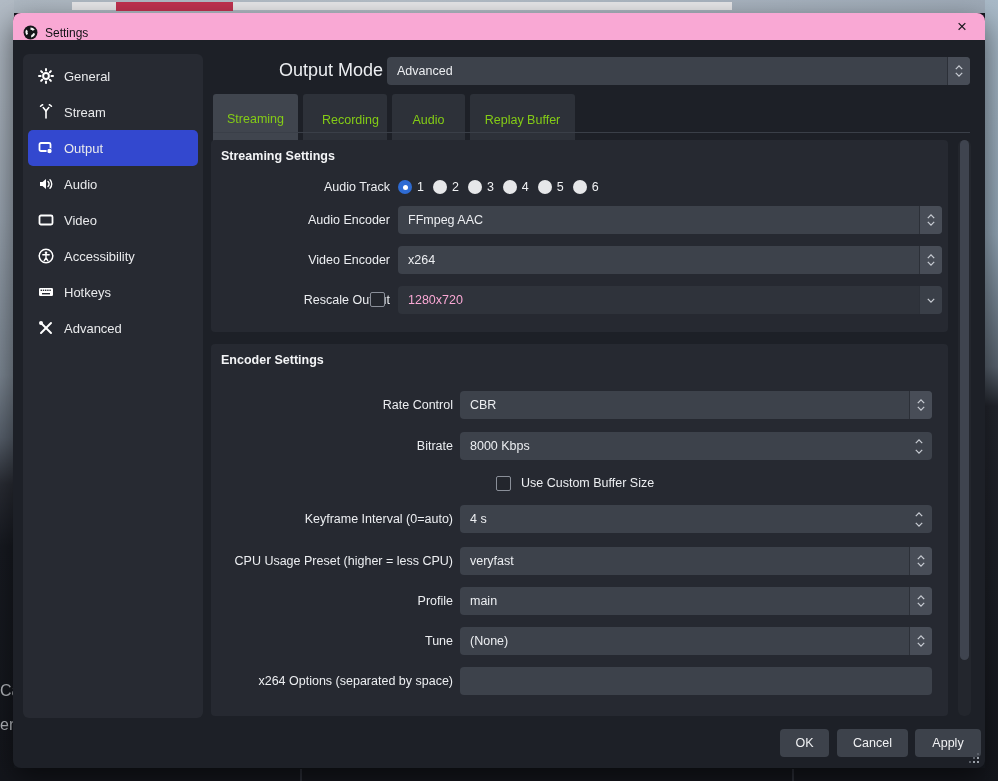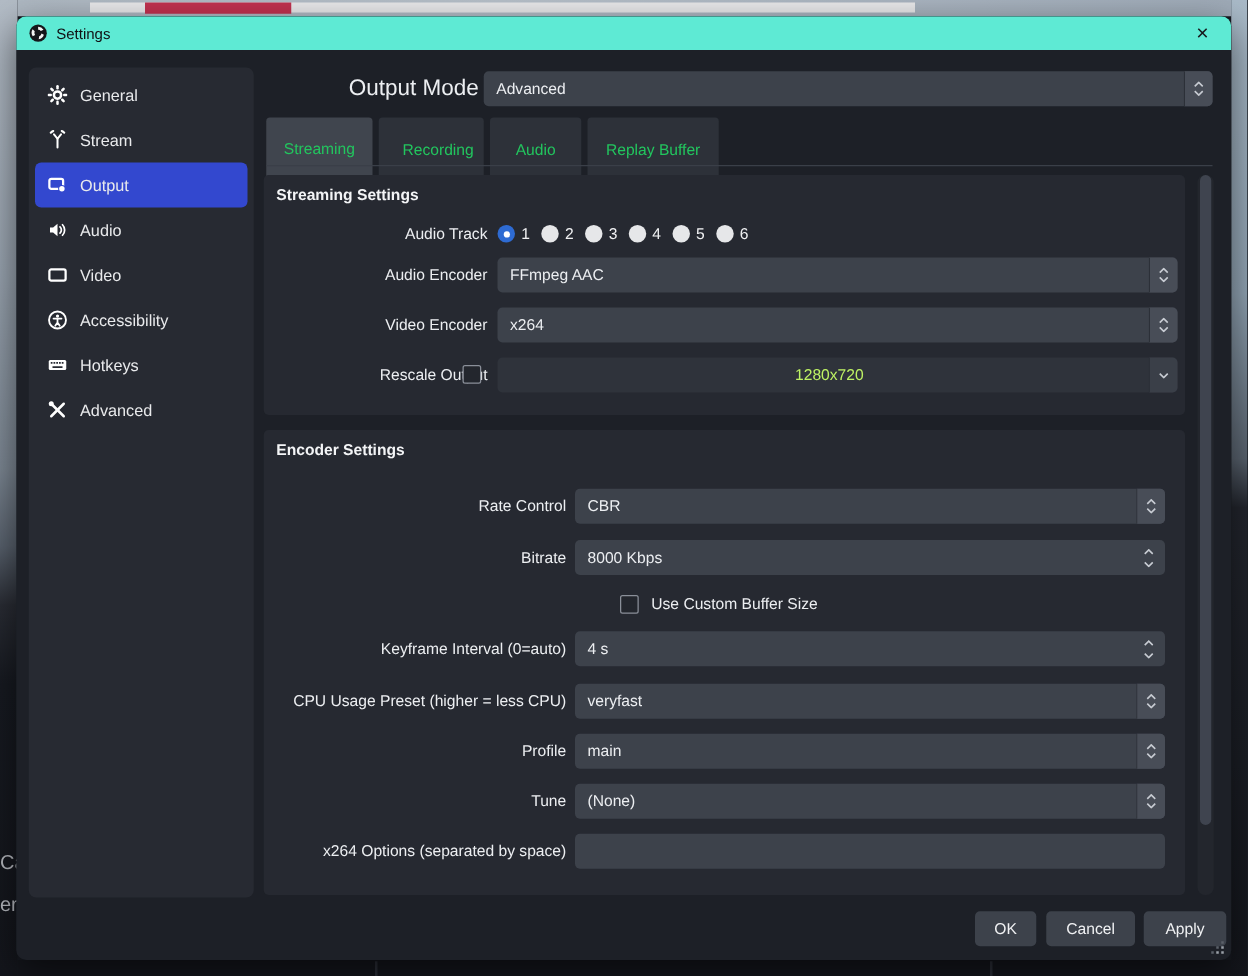--- a/index.html
+++ b/index.html
@@ -22,43 +22,43 @@
   .bg-vline2 { position:absolute; left:792px; bottom:0; width:2px; height:12px; background:#2b2e37; }
   .bg-frag { position:absolute; left:0; color:#b9bcc2; font-size:16px; }
   .bg-frag.f1 { top:682px; }
   .bg-frag.f2 { top:716px; }
 
   
   .dialog { position:absolute; left:13px; top:13px; width:972px; height:755px;
             background:#1d2027; border-radius:8px; overflow:hidden;
             box-shadow:0 10px 30px rgba(0,0,0,.55); }
 
-  .titlebar { position:absolute; left:0; top:0; width:972px; height:27px; background:#5eead4;
-              display:flex; align-items:center; padding:0 10px; }
+  .titlebar { position:absolute; left:0; top:0; width:972px; height:27px; background:#f9a8d4;
+              display:flex; align-items:flex-end; padding:0 10px; }
   .titlebar .obs-logo { width:15px; height:15px; margin-right:7px; }
   .titlebar .title { color:#101114; font-size:12px; }
   .close-btn { position:absolute; right:10px; top:0; height:27px; width:26px;
                display:flex; align-items:center; justify-content:center;
                color:#17181b; font-size:17px; line-height:1; cursor:default; }
 
   
   .sidebar { position:absolute; left:10px; top:41px; width:180px; height:664px;
              background:#272a32; border-radius:6px; padding-top:4px; }
   .side-item { height:36px; margin:0 5px; border-radius:5px; display:flex; align-items:center;
                padding-left:10px; color:#e9eaec; font-size:13px; gap:10px; }
   .side-item.selected { background:#3348cf; }
   .side-item svg { width:16px; height:16px; flex:0 0 16px; }
 
   
   .outmode-label { position:absolute; left:150px; top:44px; width:220px; height:26px;
                    color:#eceef1; font-size:18px; text-align:right; line-height:26px; }
   .outmode-combo { left:374px; top:44px; width:583px; }
 
   
-  .tab { position:absolute; top:81px; height:52px; background:#2d3139; color:#22c55e;
+  .tab { position:absolute; top:81px; height:52px; background:#2d3139; color:#84cc16;
          font-size:12.5px; display:flex; align-items:center; justify-content:center;
          border-radius:3px 3px 0 0; }
   .tab.active { background:#40454e; border-bottom:2px solid #f2f3f5; }
   .tab.t0 { left:200px; width:85px; }
   .tab.t1 { left:290px; width:84px;padding-left:11px; }
   .tab.t2 { left:379px; width:73px; }
   .tab.t3 { left:457px; width:105px; }
   .tab-sep { position:absolute; left:200px; top:119px; width:757px; height:1px; background:#3a3f48; }
 
   
@@ -71,21 +71,21 @@
   .flabel.s { left:0; width:179px; }      
   .flabel.e { left:0; width:242px; }      
 
   
   .combo, .spinbox, .textfield { position:absolute; height:28px; background:#3d424b; border-radius:4px;
           display:flex; align-items:center; color:#eceef1; font-size:12.5px; }
   .combo .val, .spinbox .val { padding-left:10px; flex:1 1 auto; white-space:nowrap; overflow:hidden; }
   .combo .spin-section { width:23px; align-self:stretch; background:#484d57; border-left:1px solid #2c3038;
           border-radius:0 4px 4px 0; display:flex; flex-direction:column; align-items:center; justify-content:center; gap:2px; }
   .combo.disabled { background:#2f333b; }
-  .combo.disabled .val { color:#bef264;text-align:center; }
+  .combo.disabled .val { color:#f9a8d4; }
   .combo.disabled .spin-section { background:#3a3f48; }
   .spinbox .arrows { width:26px; display:flex; flex-direction:column; align-items:center; justify-content:center; gap:5px; }
   .chev { width:8px; height:5px; display:block; }
   .chev polyline { fill:none; stroke:#c7cbd2; stroke-width:1.6; }
   .textfield { background:#3d424b; }
   .textfield input { background:transparent; border:none; outline:none; color:#eceef1;
                      font-family:"Liberation Sans",sans-serif; font-size:12.5px; width:100%; padding:0 10px; }   
   .ctrl-s2 { left:187px; width:544px; }
   .ctrl-e { left:249px; width:472px; }
 

